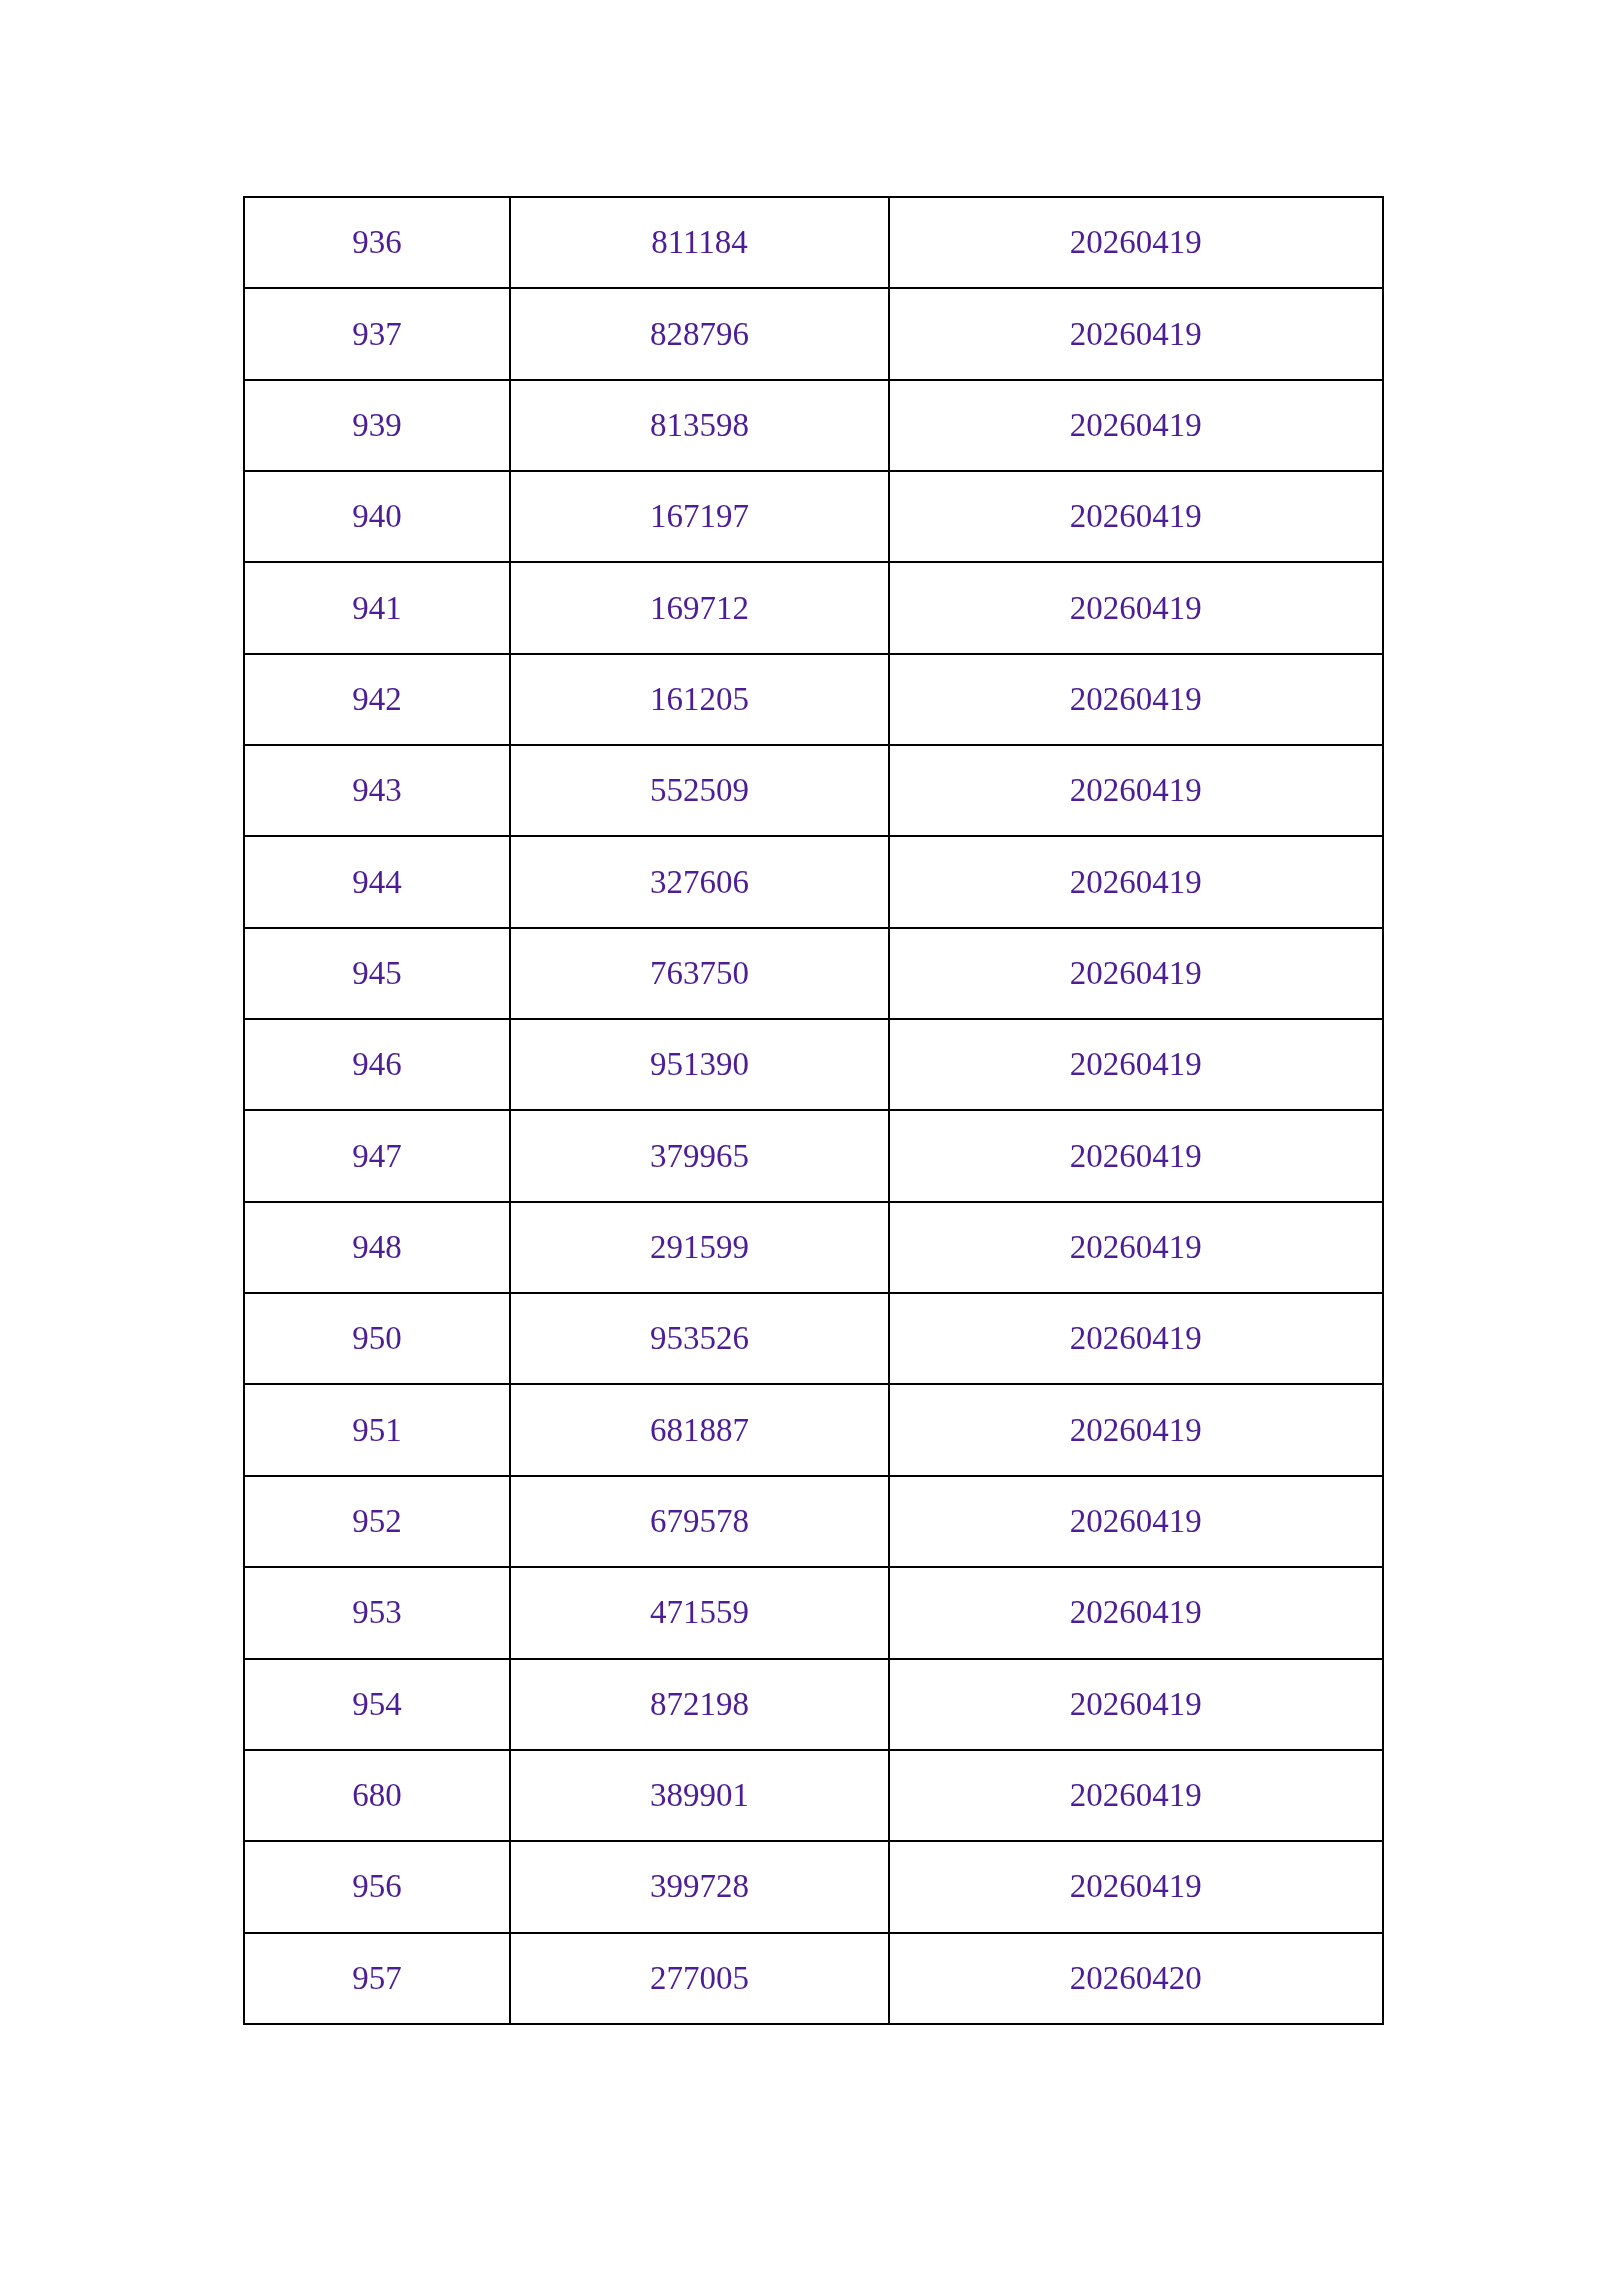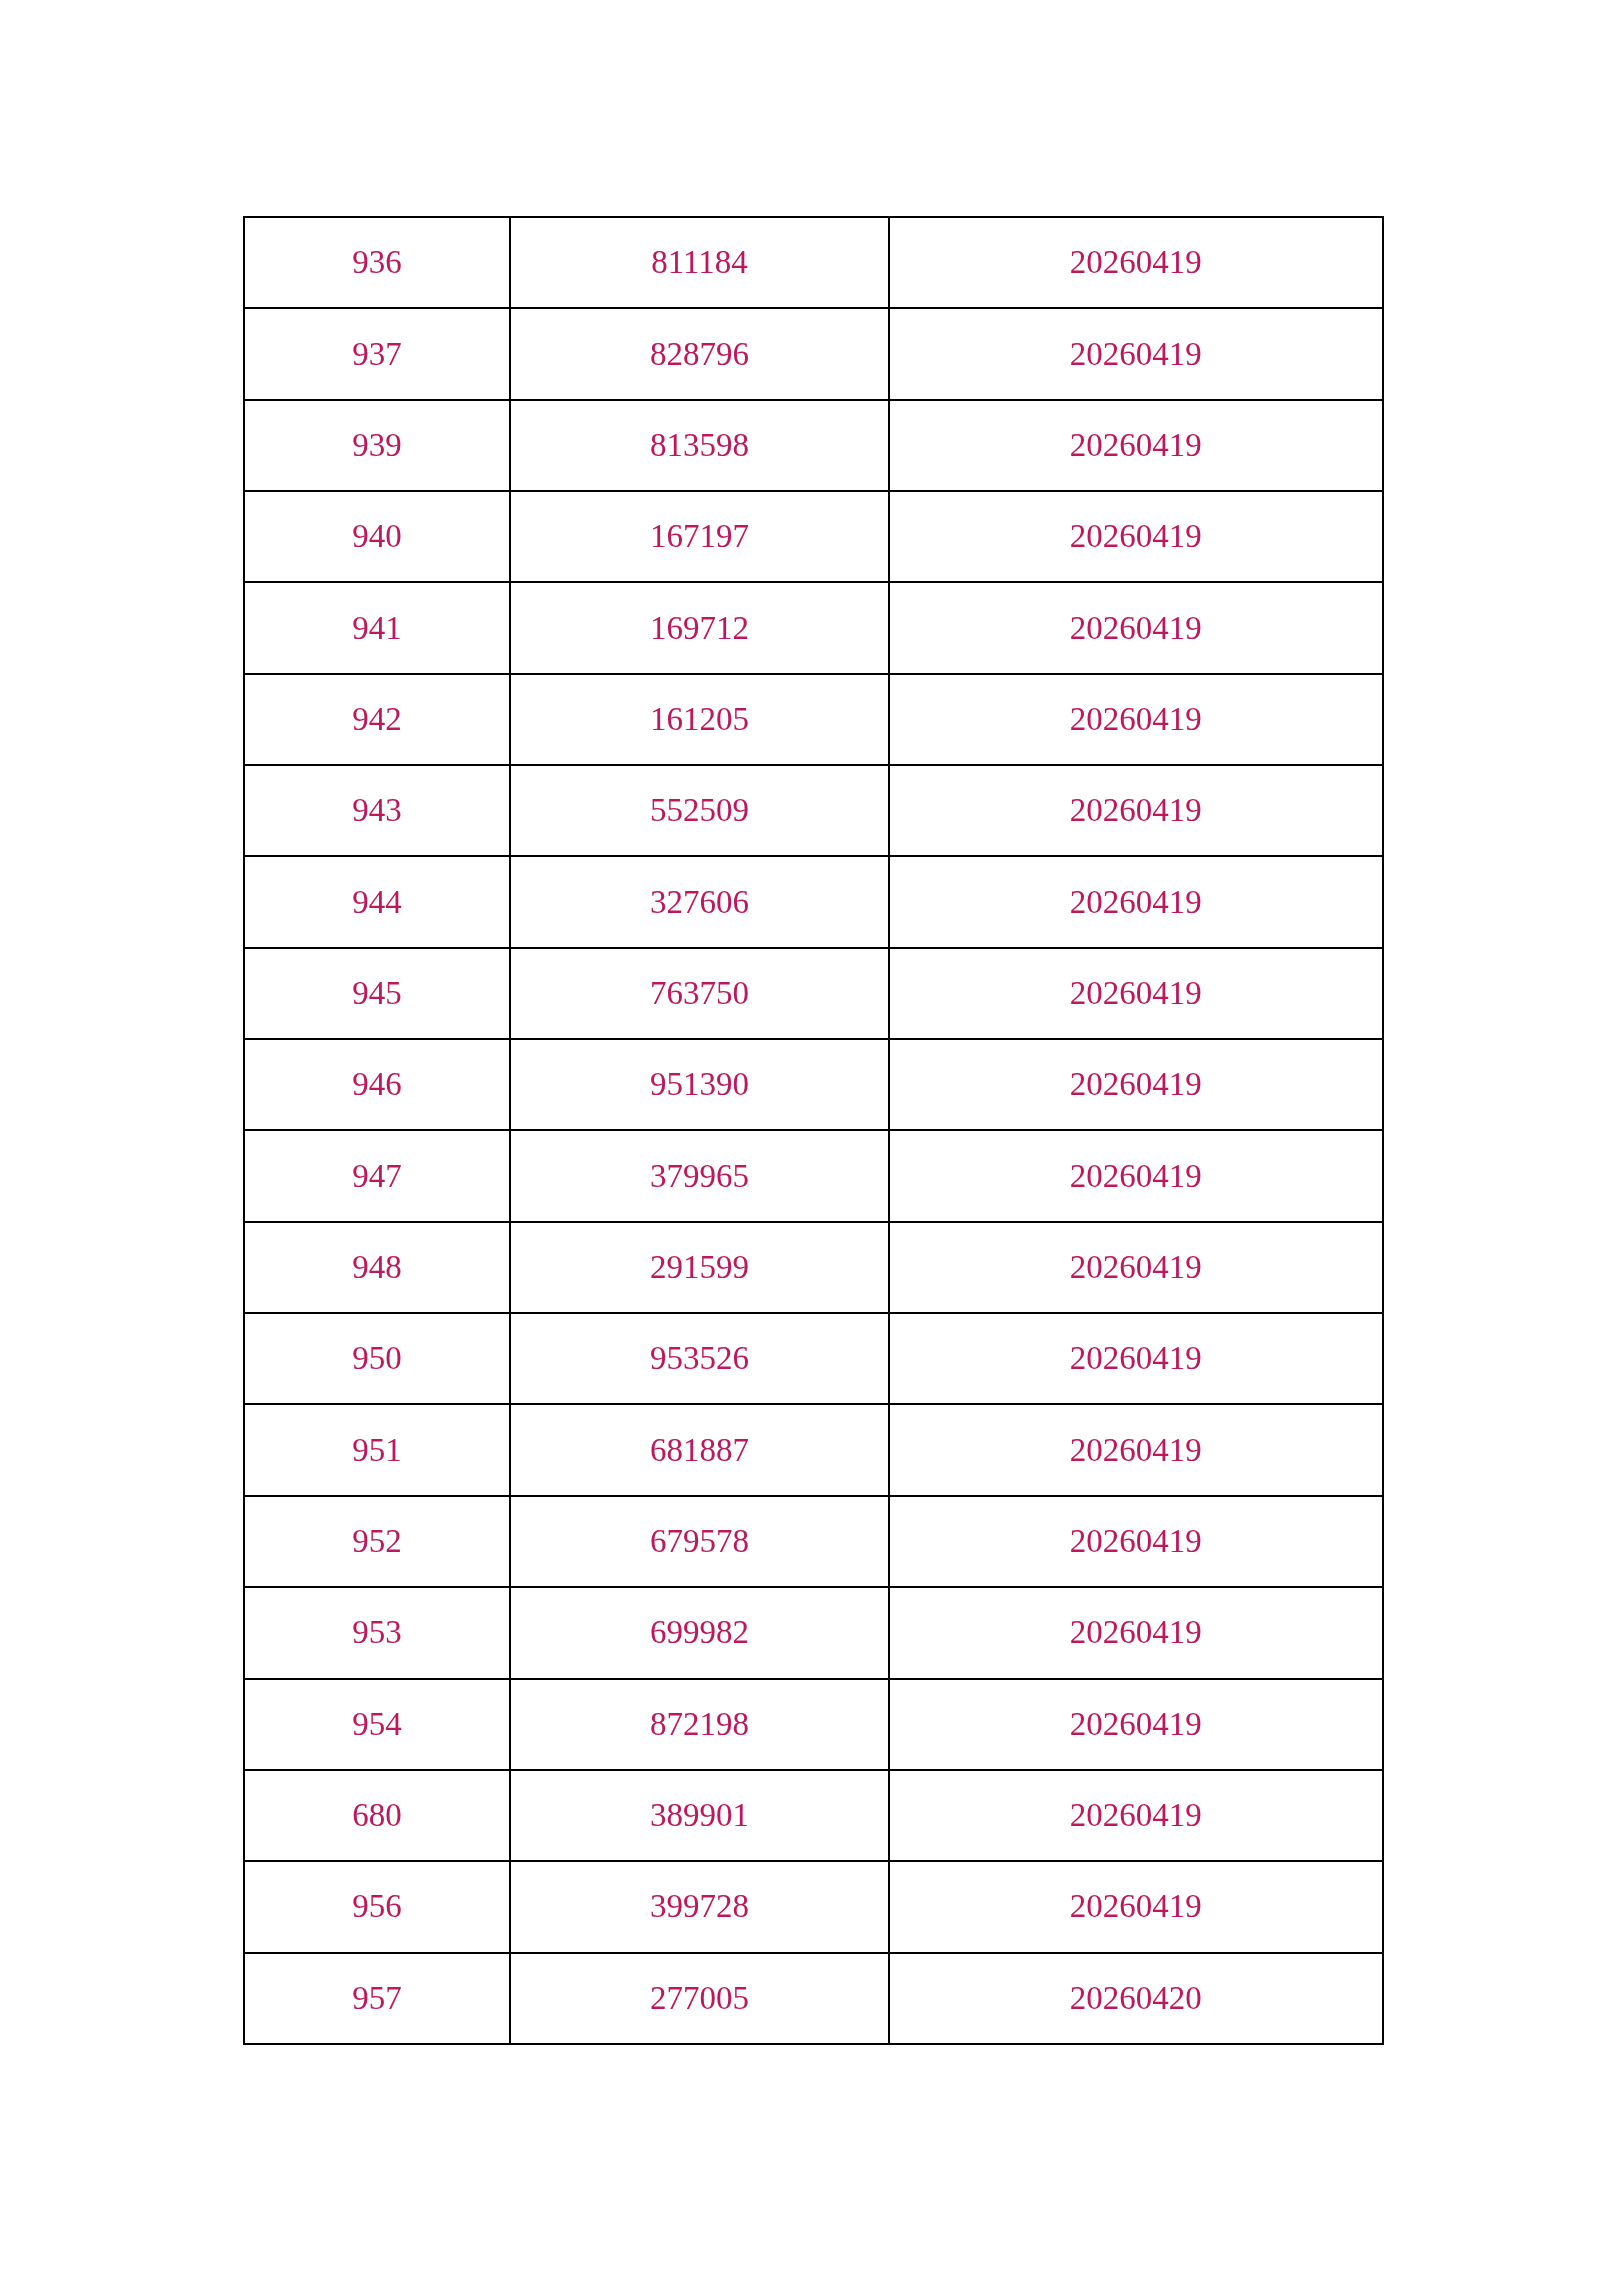--- a/index.html
+++ b/index.html
@@ -18,22 +18,21 @@
   .data-table {
     position: absolute;
     left: 243px;
     top: 196px;
     width: 1141px;
     height: 1829px;
     border-collapse: collapse;
     table-layout: fixed;
     font-size: 33px;
     line-height: 1;
-    color: #be185d;
-    margin-top: 20px;
+    color: #4c1d95;
   }
   .data-table td {
     border: 2.7px solid #000000;
     text-align: center;
     vertical-align: middle;
     padding: 0;
     overflow: hidden;
     white-space: nowrap;
   }
   col.c1 { width: 23.37%; }
@@ -121,21 +120,21 @@
           <td>681887</td>
           <td>20260419</td>
         </tr>
         <tr>
           <td>952</td>
           <td>679578</td>
           <td>20260419</td>
         </tr>
         <tr>
           <td>953</td>
-          <td>699982</td>
+          <td>471559</td>
           <td>20260419</td>
         </tr>
         <tr>
           <td>954</td>
           <td>872198</td>
           <td>20260419</td>
         </tr>
         <tr>
           <td>680</td>
           <td>389901</td>

